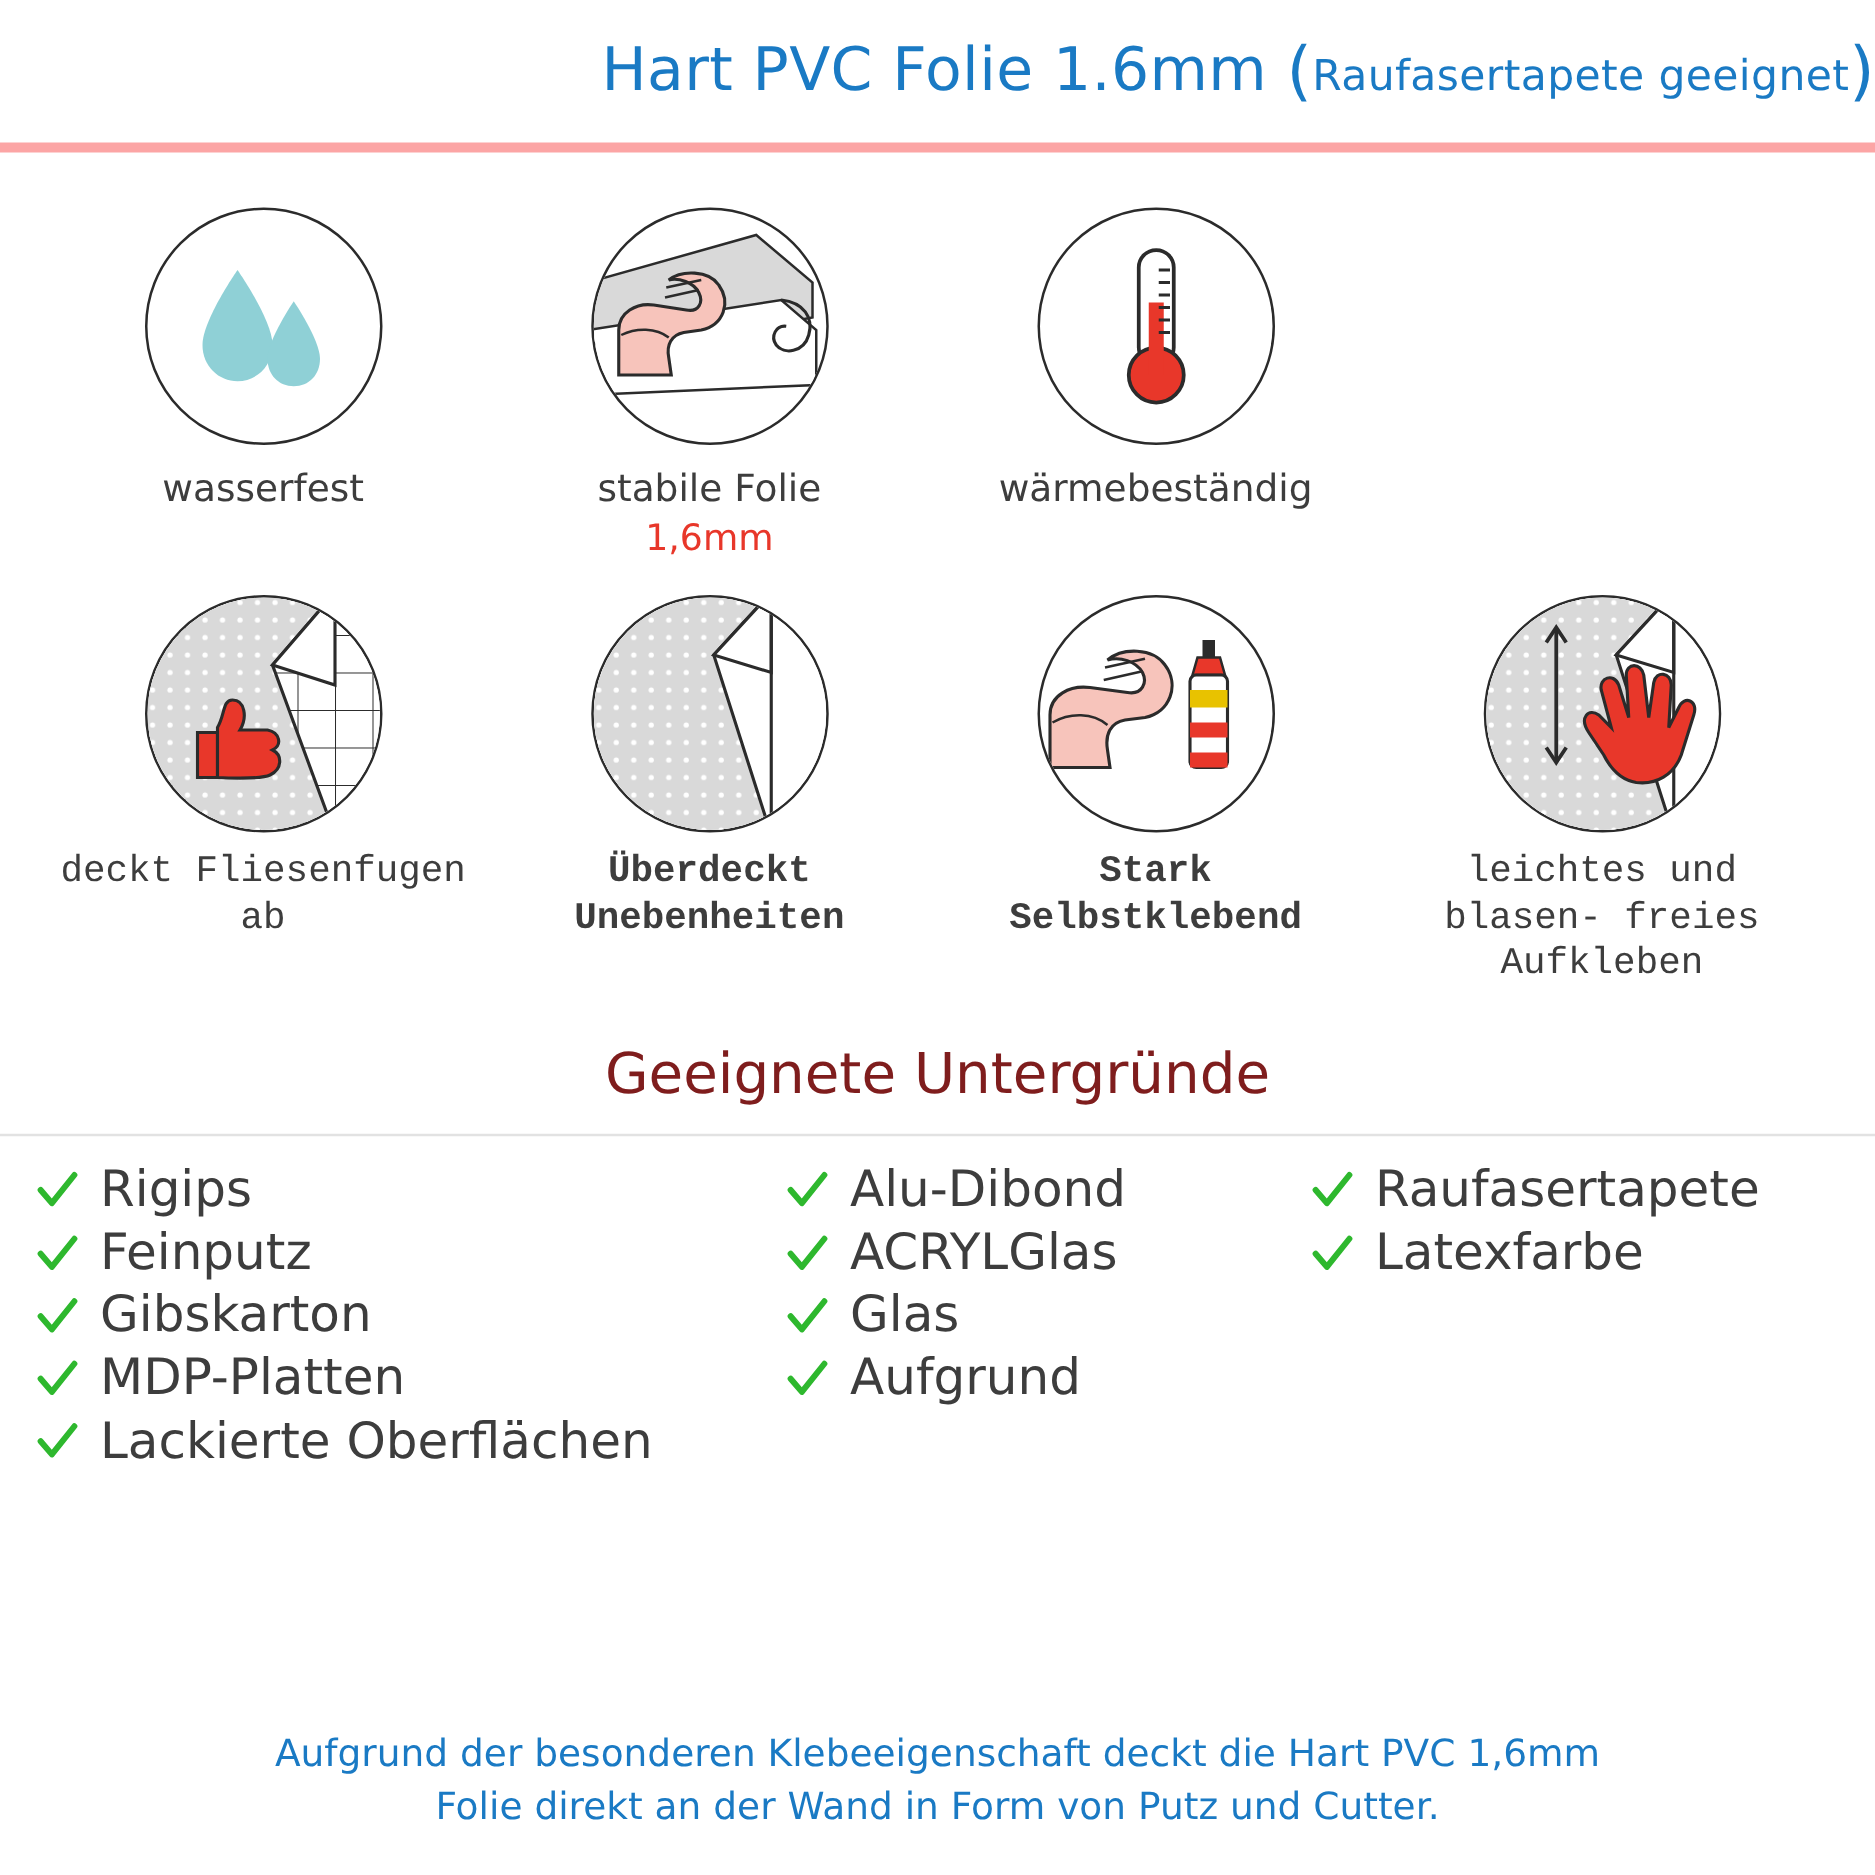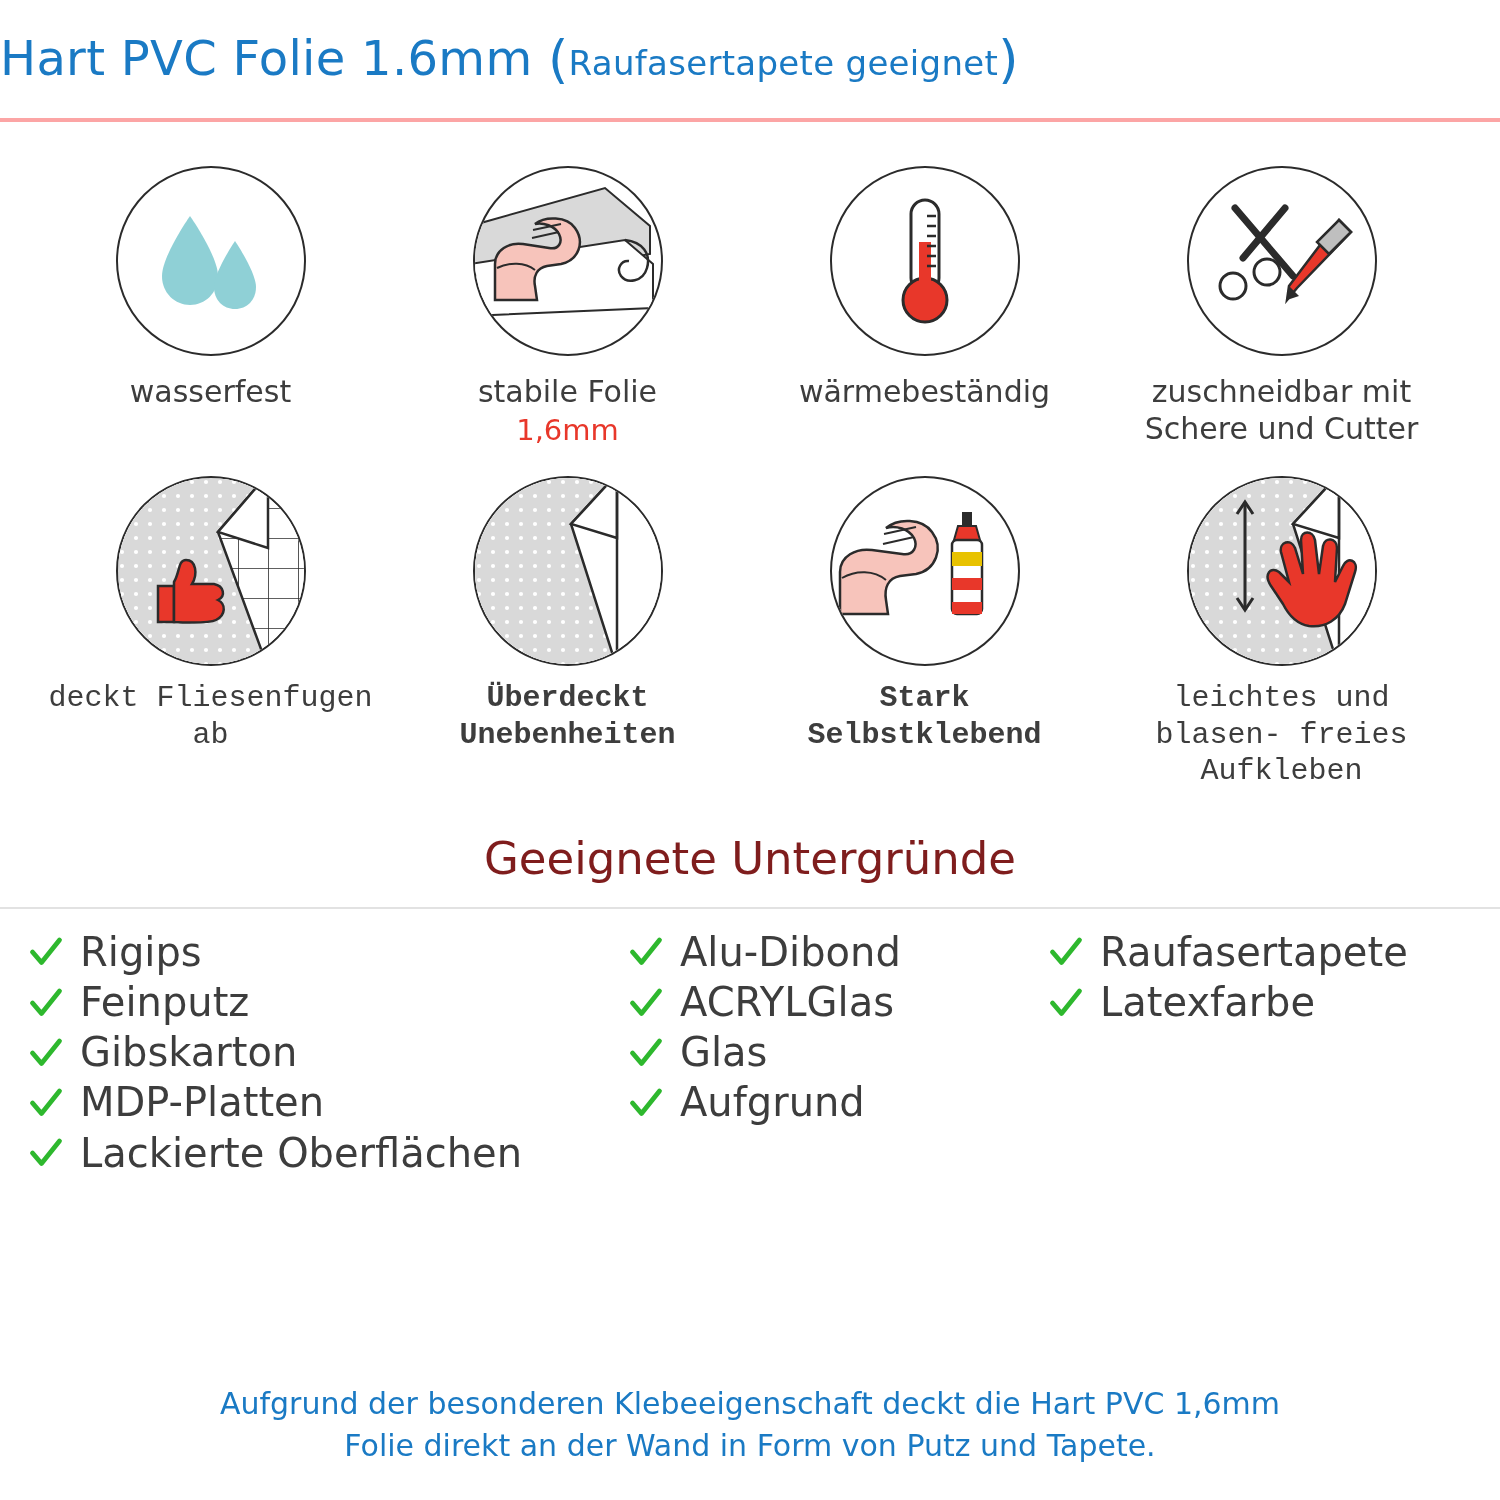--- a/index.html
+++ b/index.html
@@ -19,22 +19,22 @@
     width: 1500px;
     height: 1500px;
     box-sizing: border-box;
   }
 
   
   .header {
     height: 122px;
     display: flex;
     align-items: center;
-    justify-content: flex-start;
-    border-bottom: 4px solid #fca5a5;
+    justify-content: flex-end;
+    border-bottom: 8px solid #fca5a5;
     box-sizing: border-box;
   }
   .header-title {
     font-size: 48px;
     color: #1a7ac4;
     letter-spacing: 0.3px;
     white-space: nowrap;
   }
   .header-title .sub {
     font-size: 34px;
@@ -203,40 +203,20 @@
             <line x1="95" y1="68" x2="104" y2="68"></line>
             <line x1="95" y1="78" x2="104" y2="78"></line>
             <line x1="95" y1="88" x2="104" y2="88"></line>
             <line x1="95" y1="98" x2="104" y2="98"></line>
           </g>
         </svg>
       </div>
       <div class="feature-caption">wärmebeständig</div>
     </div>
 
-    <div class="feature">
-      <div class="circle">
-        <svg class="icon-svg" width="186" height="186" viewBox="0 0 186 186">
-
-          <g stroke="#2b2b2b" stroke-width="3" fill="none">
-            <path d="M46 40 L104 108" stroke-width="7" stroke-linecap="round"></path>
-            <path d="M96 40 L54 90" stroke-width="7" stroke-linecap="round"></path>
-            <circle cx="44" cy="118" r="13"></circle>
-            <circle cx="78" cy="104" r="13"></circle>
-          </g>
-
-          <g>
-            <path d="M150 52 L162 64 L108 120 L98 132 L100 118 Z" fill="#e8372a" stroke="#2b2b2b" stroke-width="2.5"></path>
-            <path d="M150 52 L162 64 L140 86 L128 74 Z" fill="#bfbfbf" stroke="#2b2b2b" stroke-width="2.5"></path>
-            <path d="M100 118 L98 132 L110 128 Z" fill="#2b2b2b"></path>
-          </g>
-        </svg>
-      </div>
-      <div class="feature-caption">zuschneidbar mit Schere und Cutter</div>
-    </div>
   </div>
 
   <div class="features row2" style="padding-top:28px;">
 
     <div class="feature">
       <div class="circle">
         <svg class="icon-svg" width="186" height="186" viewBox="0 0 186 186">
           <defs>
             <pattern id="dots1" width="14" height="14" patternUnits="userSpaceOnUse">
               <rect width="14" height="14" fill="#d9d9d9"></rect>
@@ -408,16 +388,16 @@
         <svg class="check-mark" viewBox="0 0 24 24">
             <path d="M3 12 L9 19 L21 4" fill="none" stroke="#2eb82e" stroke-width="3.2" stroke-linecap="round" stroke-linejoin="round"></path>
           </svg>
         <span>Latexfarbe</span>
       </div>
     </div>
   </div>
 
   <div class="footer-note">
     <div>Aufgrund der besonderen Klebeeigenschaft deckt die Hart PVC 1,6mm</div>
-    <div>Folie direkt an der Wand in Form von Putz und Tapete.</div>
+    <div>Folie direkt an der Wand in Form von Putz und Cutter.</div>
   </div>
 
 </div>
 
 </body></html>

